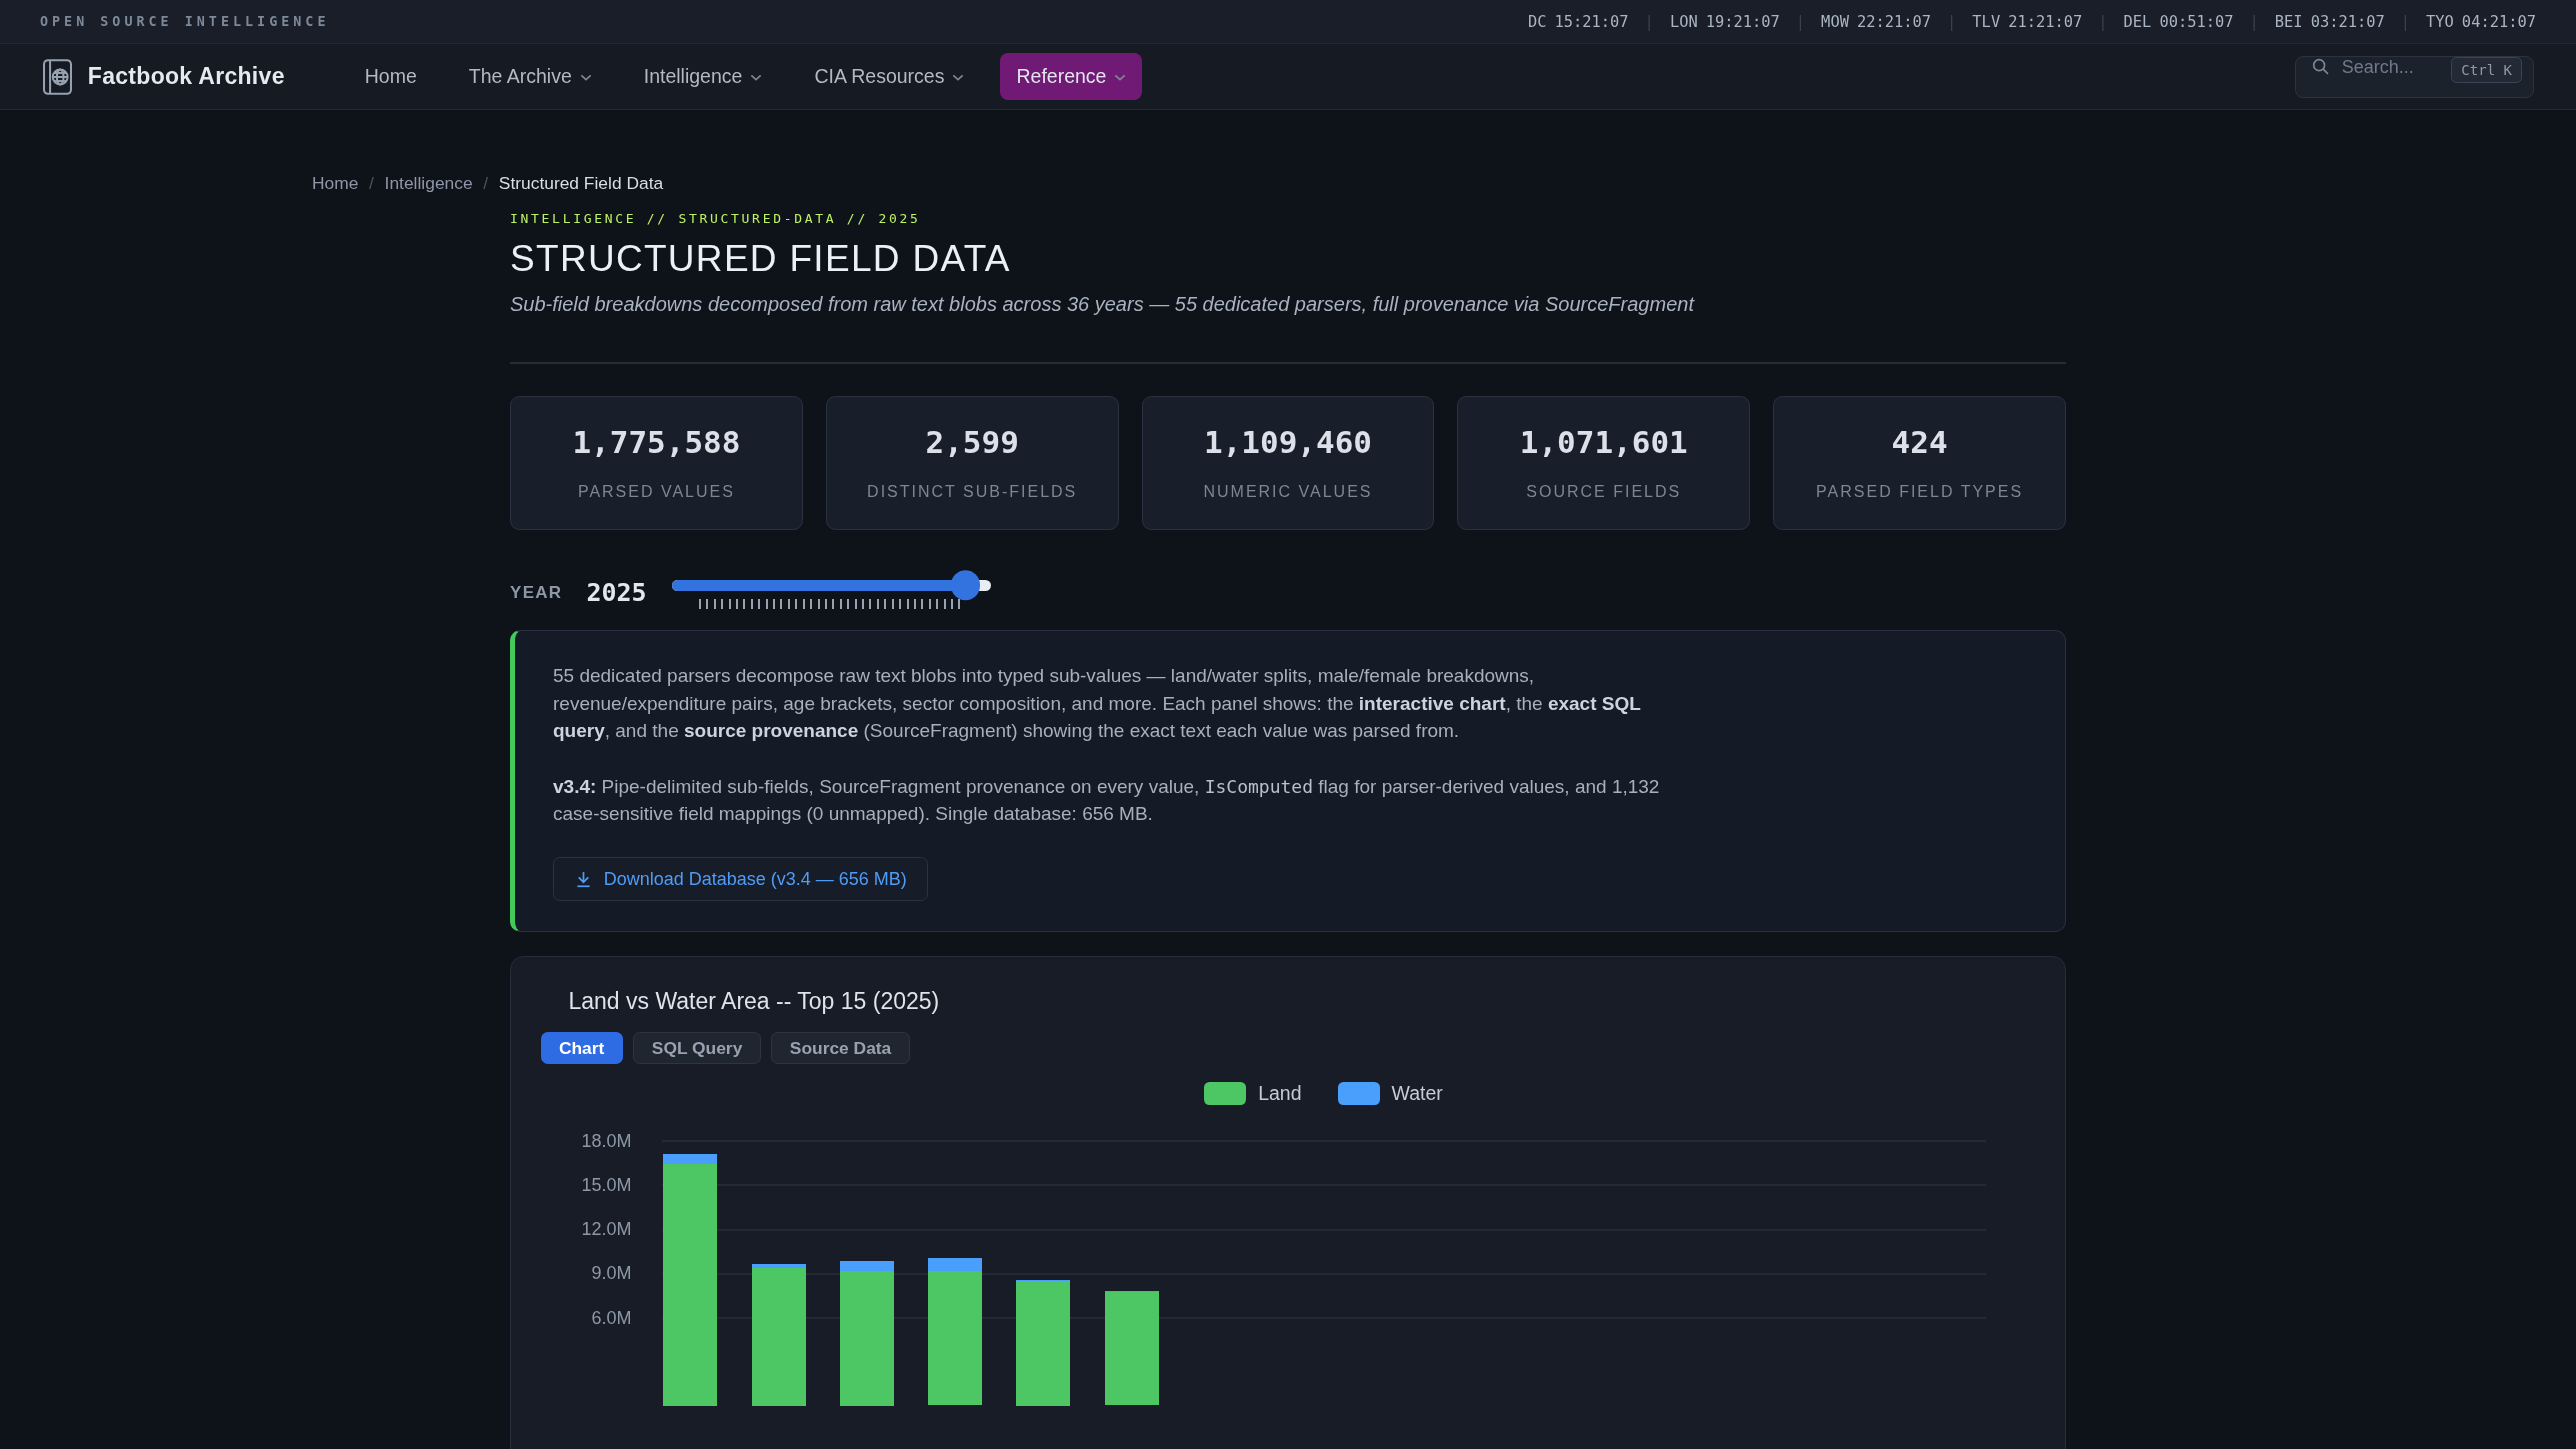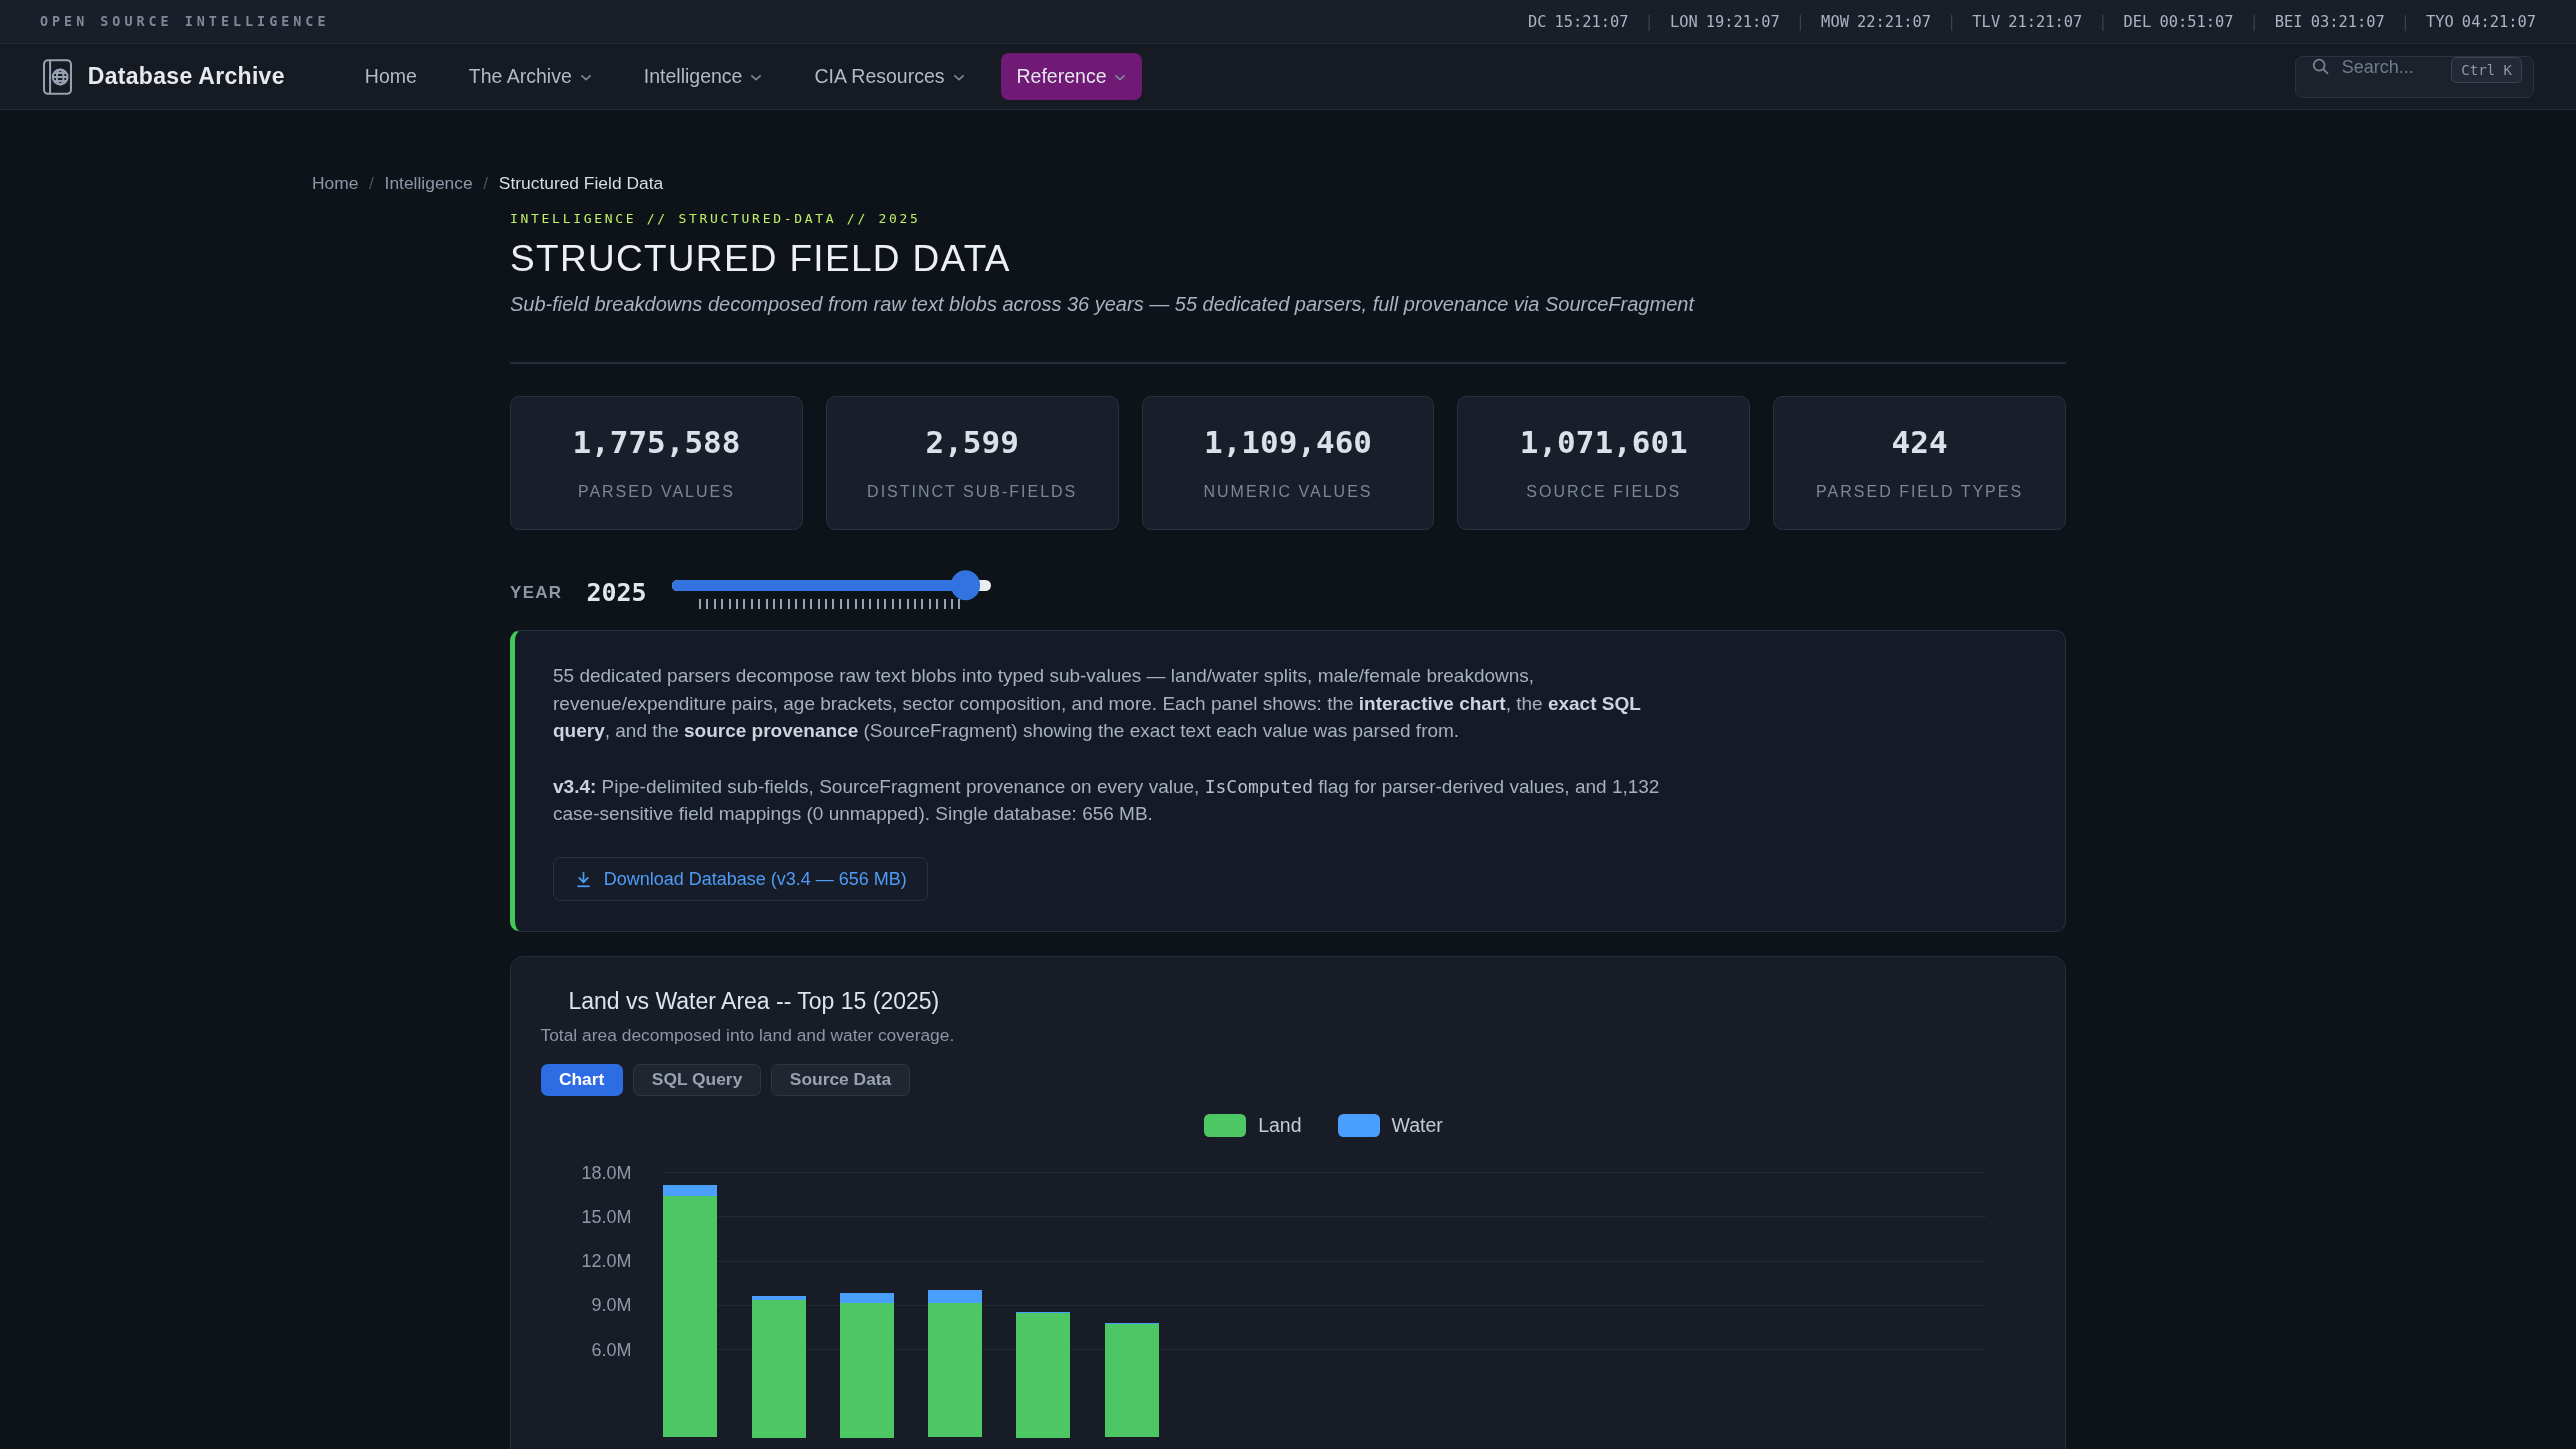--- a/index.html
+++ b/index.html
@@ -189,21 +189,21 @@
   <div class="brand">
     <svg width="31" height="38" viewBox="0 0 46 56" fill="none" stroke="currentColor" stroke-width="3">
       <rect x="3" y="3" width="40" height="50" rx="6"></rect>
       <line x1="12" y1="4" x2="12" y2="52"></line>
       <circle cx="27" cy="28" r="11"></circle>
       <ellipse cx="27" cy="28" rx="5" ry="11"></ellipse>
       <line x1="16" y1="28" x2="38" y2="28"></line>
       <line x1="18" y1="22" x2="36" y2="22"></line>
       <line x1="18" y1="34" x2="36" y2="34"></line>
     </svg>
-    <span class="brand-name">Database Archive</span>
+    <span class="brand-name">Factbook Archive</span>
   </div>
   <ul class="nav-items" id="nav-items">
       <li class="nav-item">
         <span>Home</span>
       </li>
       <li class="nav-item">
         <span>The Archive</span>
         <svg class="chev" width="12" height="7.4" viewBox="0 0 18 11" fill="none" stroke="currentColor" stroke-width="2.5">
           <polyline points="2,2 9,8.5 16,2"></polyline>
         </svg>
@@ -334,21 +334,20 @@
           <line x1="14" y1="3" x2="14" y2="17"></line>
           <polyline points="7,11 14,18 21,11"></polyline>
           <line x1="5" y1="24" x2="23" y2="24"></line>
         </svg>
         <span>Download Database (v3.4 — 656 MB)</span>
       </button>
     </section>
 
     <section class="panel">
       <h2 class="panel-title">Land vs Water Area -- Top 15 (2025)</h2>
-      <p class="panel-sub">Total area decomposed into land and water coverage.</p>
       <div class="tabs" id="tabs">
           <button class="tab active">Chart</button>
           <button class="tab">SQL Query</button>
           <button class="tab">Source Data</button>
         </div>
       <div class="legend" id="legend">
           <div class="legend-item">
             <span class="legend-swatch" style="background: rgb(76, 199, 100);"></span>
             <span class="legend-label">Land</span>
           </div>

